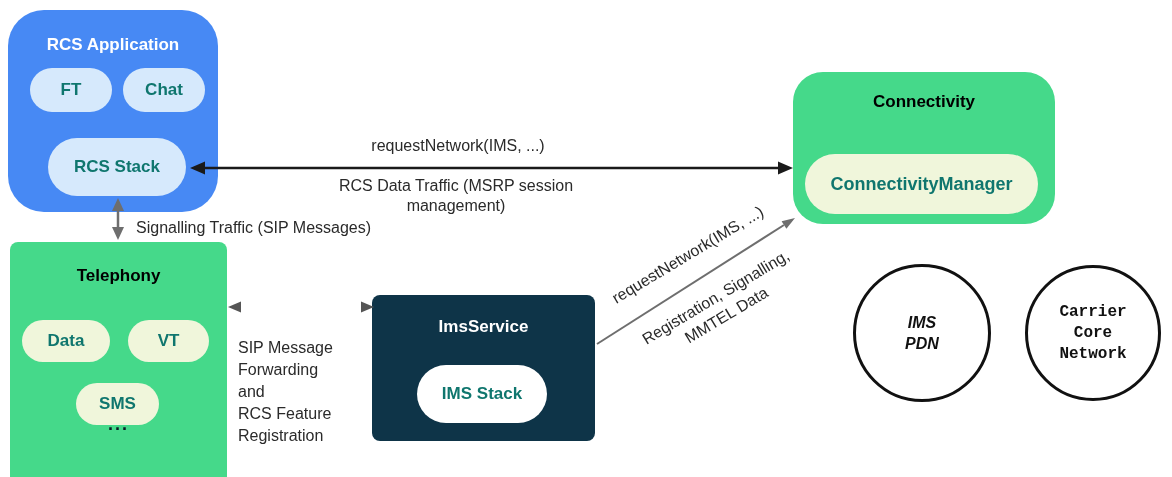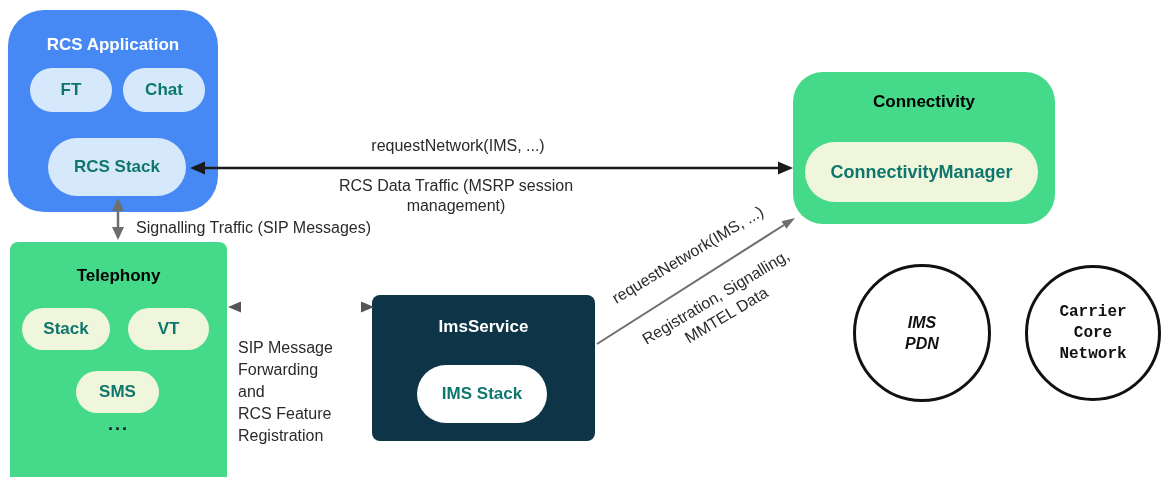--- a/index.html
+++ b/index.html
@@ -17,21 +17,21 @@
     font-weight:bold;font-size:17px;color:#000000;
   }
   .box-title.light{color:#ffffff;}
   .pill{
     position:absolute;display:flex;align-items:center;justify-content:center;
     font-weight:bold;font-size:17px;color:#0f766e;
   }
   .rcs-app{background:var(--app-blue,#4789F4);border-radius:36px;}
   .rcs-app .pill{background:var(--pill-light-blue,#D6E9FC);}
   .green-box{background:var(--green,#45D98A);border-radius:30px;}
-  .green-box .pill{background:var(--pill-cream,#F0F6DB);}
+  .green-box .pill{background:var(--pill-cream,#F0F6DB);margin-top:12px;}
   .navy-box{background:var(--navy,#0E3448);border-radius:8px;margin-top:25px;}
   .navy-box .pill{background:#ffffff;}
   .circle{
     position:absolute;border:3px solid #111;border-radius:50%;background:#fff;
     display:flex;align-items:center;justify-content:center;text-align:center;
     font-weight:bold;font-size:16px;line-height:21px;color:#111;
   }
   .edge-label{
     position:absolute;font-size:16px;color:#2a2a2a;line-height:20px;
   }
@@ -51,21 +51,21 @@
 
   <div class="box rcs-app" style="left:8px;top:10px;width:210px;height:202px;">
     <div class="box-title light" style="top:25px;">RCS Application</div>
     <div class="pill" style="left:22px;top:58px;width:82px;height:44px;border-radius:22px;">FT</div>
     <div class="pill" style="left:115px;top:58px;width:82px;height:44px;border-radius:22px;">Chat</div>
     <div class="pill" style="left:40px;top:128px;width:138px;height:58px;border-radius:29px;">RCS Stack</div>
   </div>
 
   <div class="box green-box" style="left:10px;top:242px;width:217px;height:268px;border-radius:8px;">
     <div class="box-title" style="top:24px;">Telephony</div>
-    <div class="pill" style="left:12px;top:66px;width:88px;height:42px;border-radius:21px;">Stack</div>
+    <div class="pill" style="left:12px;top:66px;width:88px;height:42px;border-radius:21px;">Data</div>
     <div class="pill" style="left:118px;top:66px;width:81px;height:42px;border-radius:21px;">VT</div>
     <div class="pill" style="left:66px;top:129px;width:83px;height:42px;border-radius:21px;">SMS</div>
     <div class="ellipsis" style="left:0;right:0;top:172px;text-align:center;">...</div>
   </div>
 
   <div class="box navy-box" style="left:372px;top:270px;width:223px;height:146px;">
     <div class="box-title light" style="top:22px;">ImsService</div>
     <div class="pill" style="left:45px;top:70px;width:130px;height:58px;border-radius:29px;">IMS Stack</div>
   </div>
 

